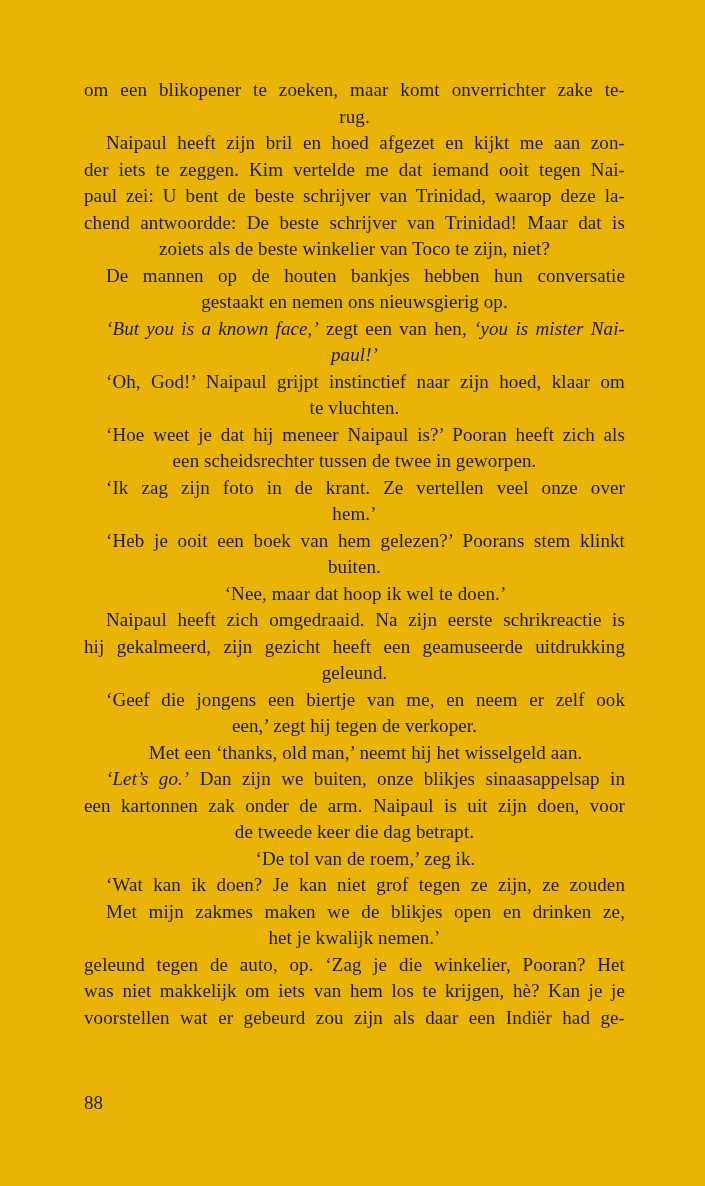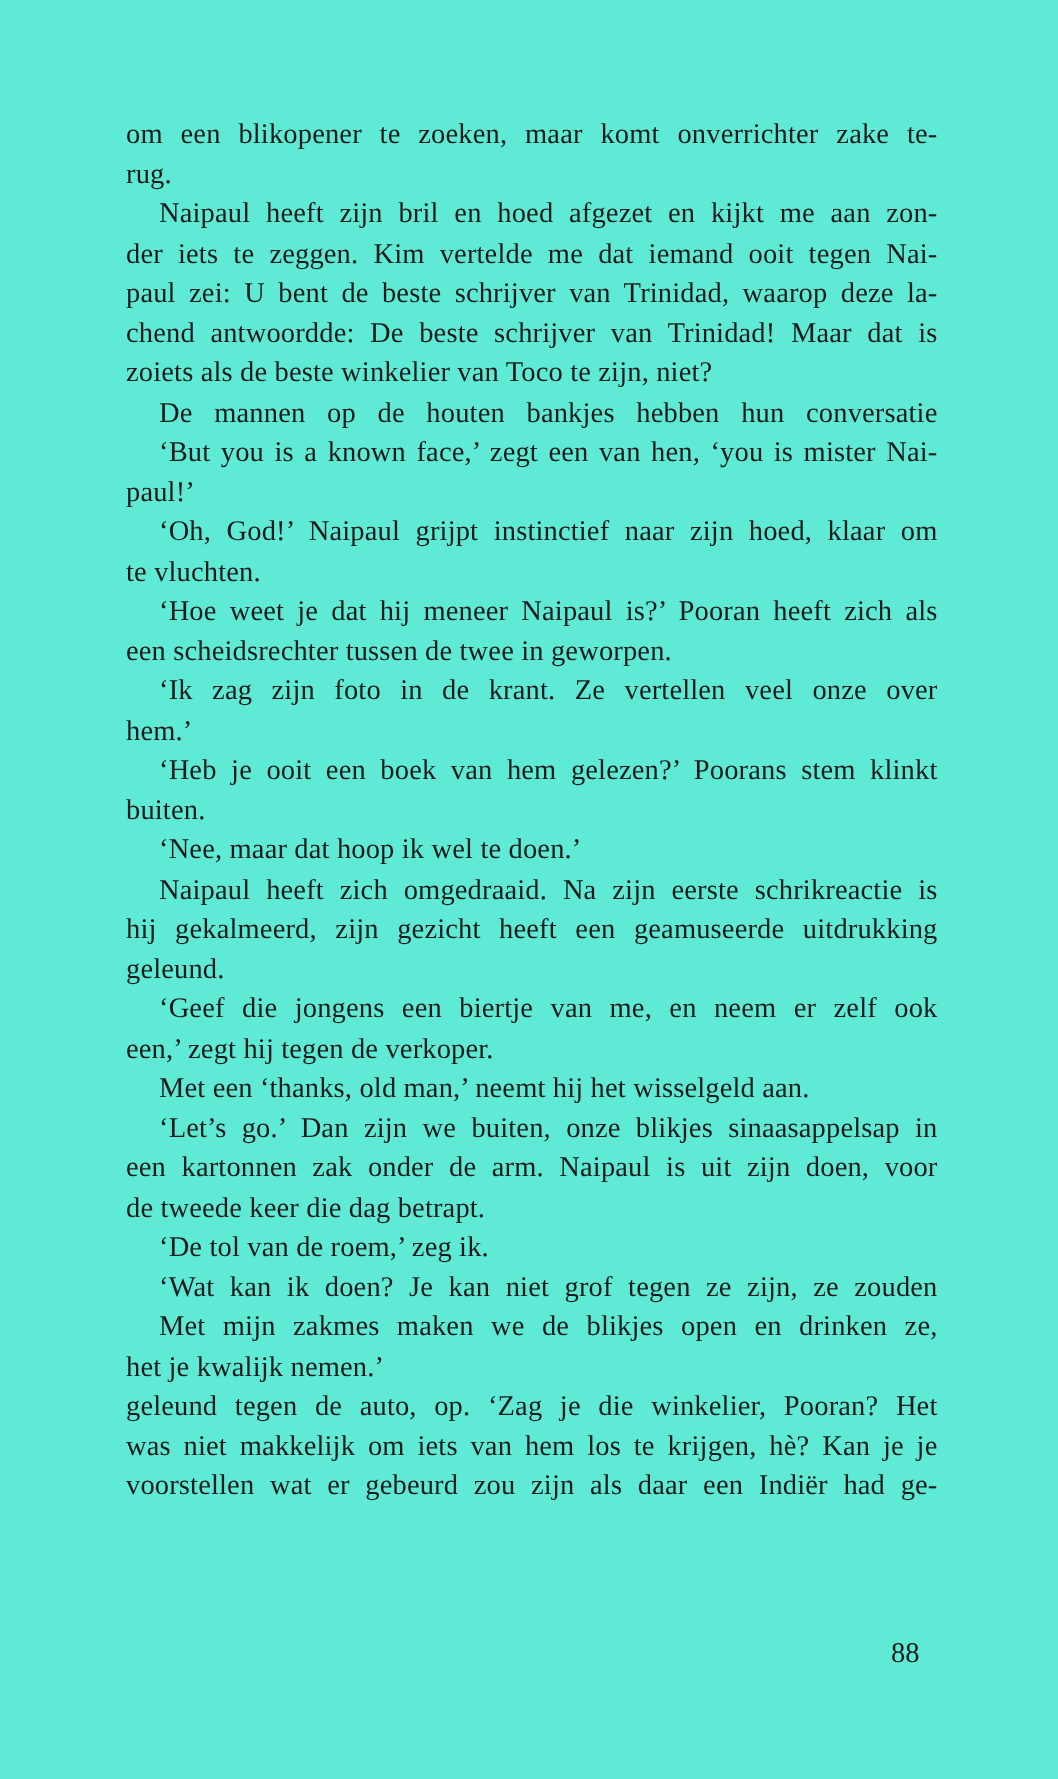--- a/index.html
+++ b/index.html
@@ -5,71 +5,73 @@
   html, body {
     margin: 0;
     padding: 0;
     background: #e8e8e6;
   }
   .page {
     position: relative;
     width: 705px;
     height: 1186px;
     margin: 0 auto;
-    background: #5eead4;
+    background: #eab308;
     overflow: hidden;
     font-family: "Liberation Serif", "DejaVu Serif", serif;
     color: #1b1b1b;
   }
   .text-block {
     position: absolute;
     left: 84px;
     top: 77px;
     width: 541px;
   }
   .line {
     font-size: 19px;
     line-height: 26.5px;
-    text-align: left;
+    text-align: center;
     white-space: normal;
     letter-spacing: 0.1px;
   }
   .line.just {
     text-align: justify;
     text-align-last: justify;
     -moz-text-align-last: justify;
   }
   .line.indent {
     padding-left: 22px;
   }
   .it {
+    font-style: italic;
   }
   .page-number {
     position: absolute;
-    left: 72px;
+    left: 84px;
     width: 541px;
     top: 1092px;
-    text-align: right;
+    text-align: left;
     font-size: 19px;
     color: #1b1b1b;
   }
 </style>
 </head>
 <body>
 
 <div class="page">
   <div class="text-block" id="text-block">
       <div class="line just"><span>om een blikopener te zoeken, maar komt onverrichter zake te-</span></div>
       <div class="line"><span>rug.</span></div>
       <div class="line indent just"><span>Naipaul heeft zijn bril en hoed afgezet en kijkt me aan zon-</span></div>
       <div class="line just"><span>der iets te zeggen. Kim vertelde me dat iemand ooit tegen Nai-</span></div>
       <div class="line just"><span>paul zei: U bent de beste schrijver van Trinidad, waarop deze la-</span></div>
       <div class="line just"><span>chend antwoordde: De beste schrijver van Trinidad! Maar dat is</span></div>
       <div class="line"><span>zoiets als de beste winkelier van Toco te zijn, niet?</span></div>
       <div class="line indent just"><span>De mannen op de houten bankjes hebben hun conversatie</span></div>
+      <div class="line"><span>gestaakt en nemen ons nieuwsgierig op.</span></div>
       <div class="line indent just"><span class="it">‘But you is a known face,’</span><span> zegt een van hen, </span><span class="it">‘you is mister Nai-</span></div>
       <div class="line"><span class="it">paul!’</span></div>
       <div class="line indent just"><span>‘Oh, God!’ Naipaul grijpt instinctief naar zijn hoed, klaar om</span></div>
       <div class="line"><span>te vluchten.</span></div>
       <div class="line indent just"><span>‘Hoe weet je dat hij meneer Naipaul is?’ Pooran heeft zich als</span></div>
       <div class="line"><span>een scheidsrechter tussen de twee in geworpen.</span></div>
       <div class="line indent just"><span>‘Ik zag zijn foto in de krant. Ze vertellen veel onze over</span></div>
       <div class="line"><span>hem.’</span></div>
       <div class="line indent just"><span>‘Heb je ooit een boek van hem gelezen?’ Poorans stem klinkt</span></div>
       <div class="line"><span>buiten.</span></div>

